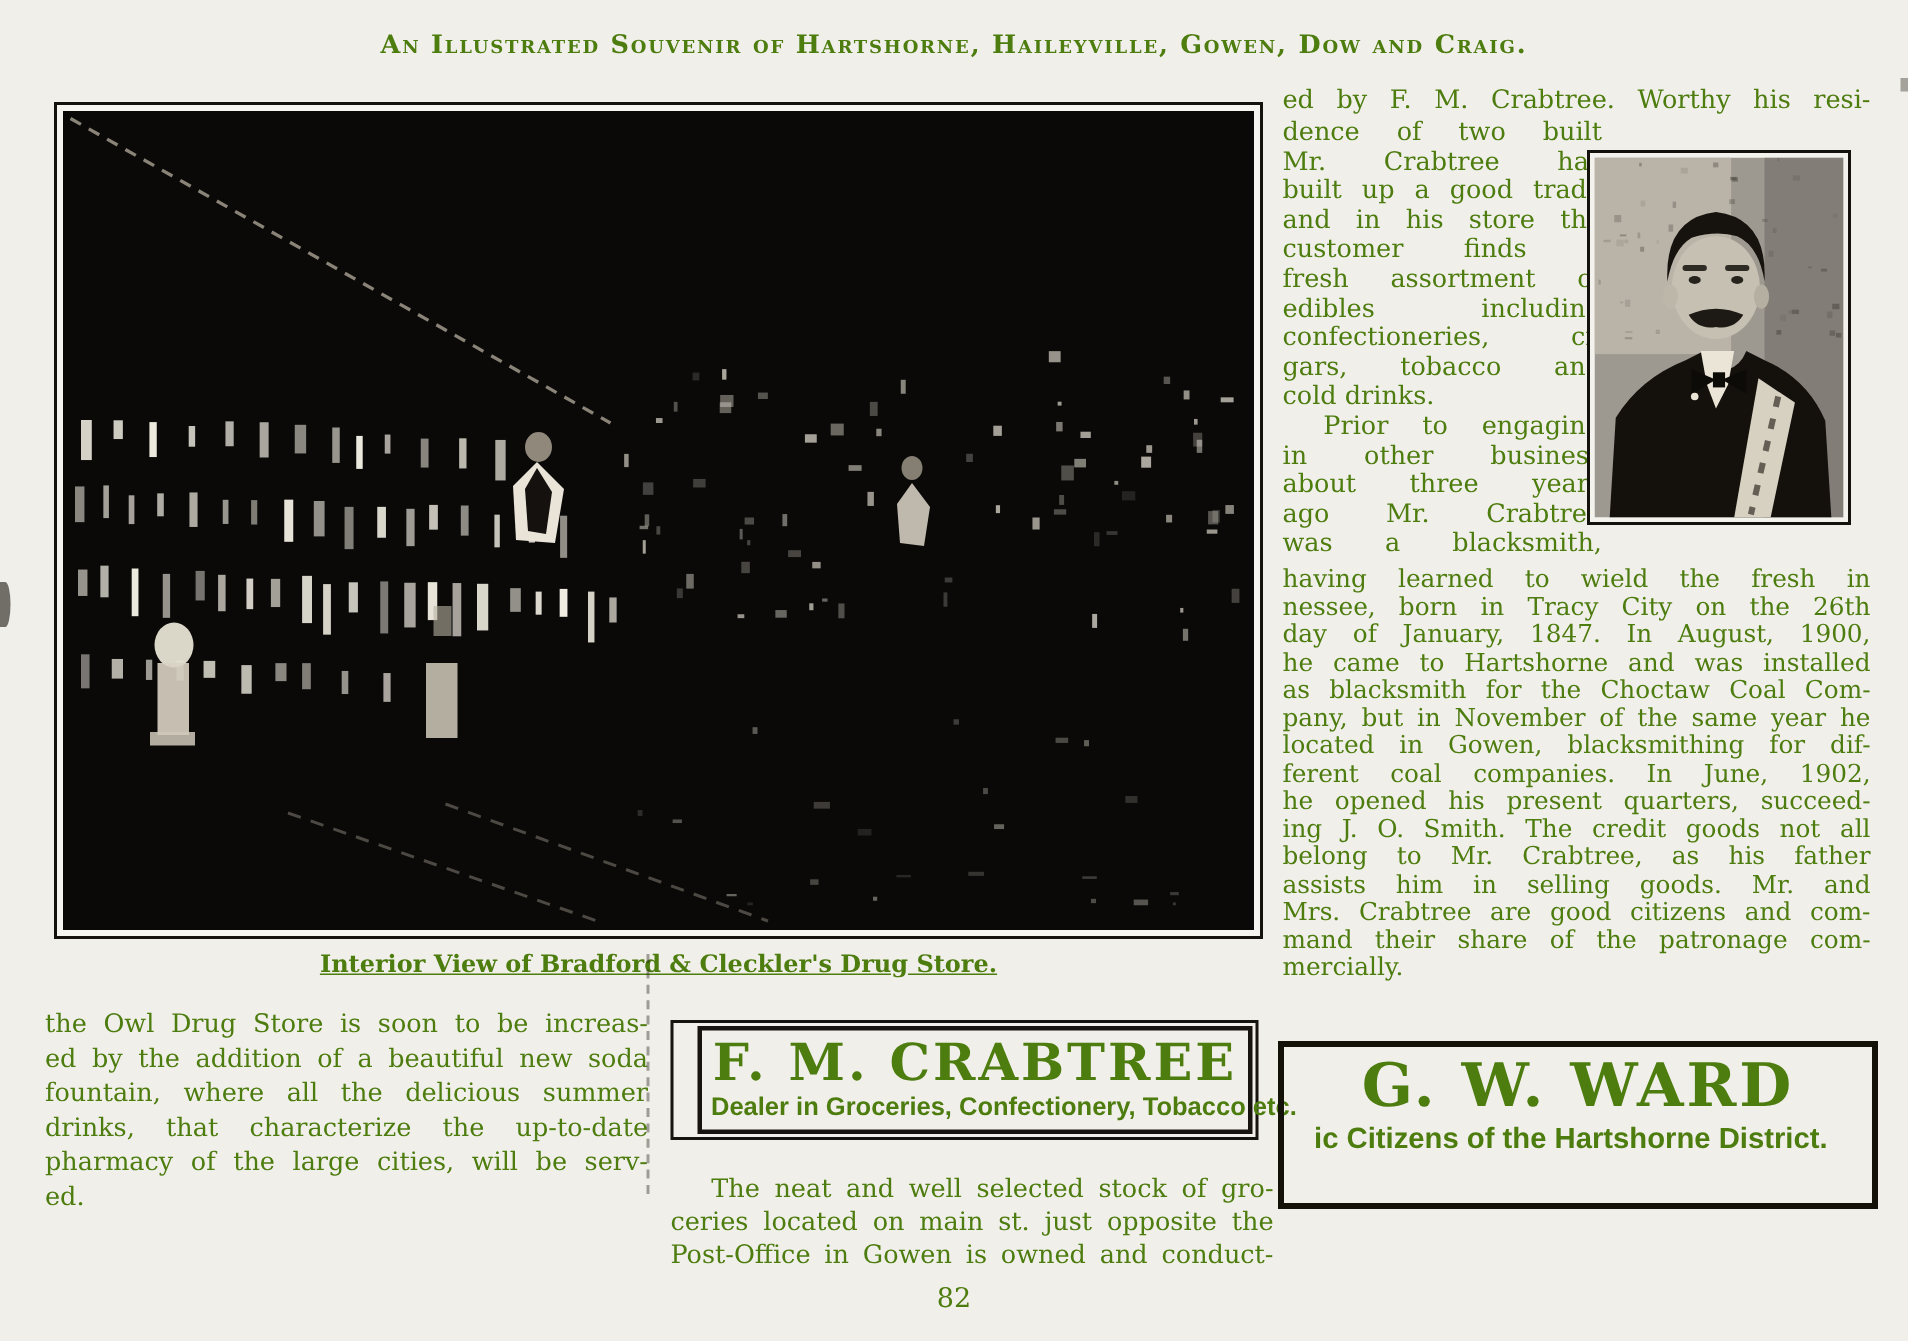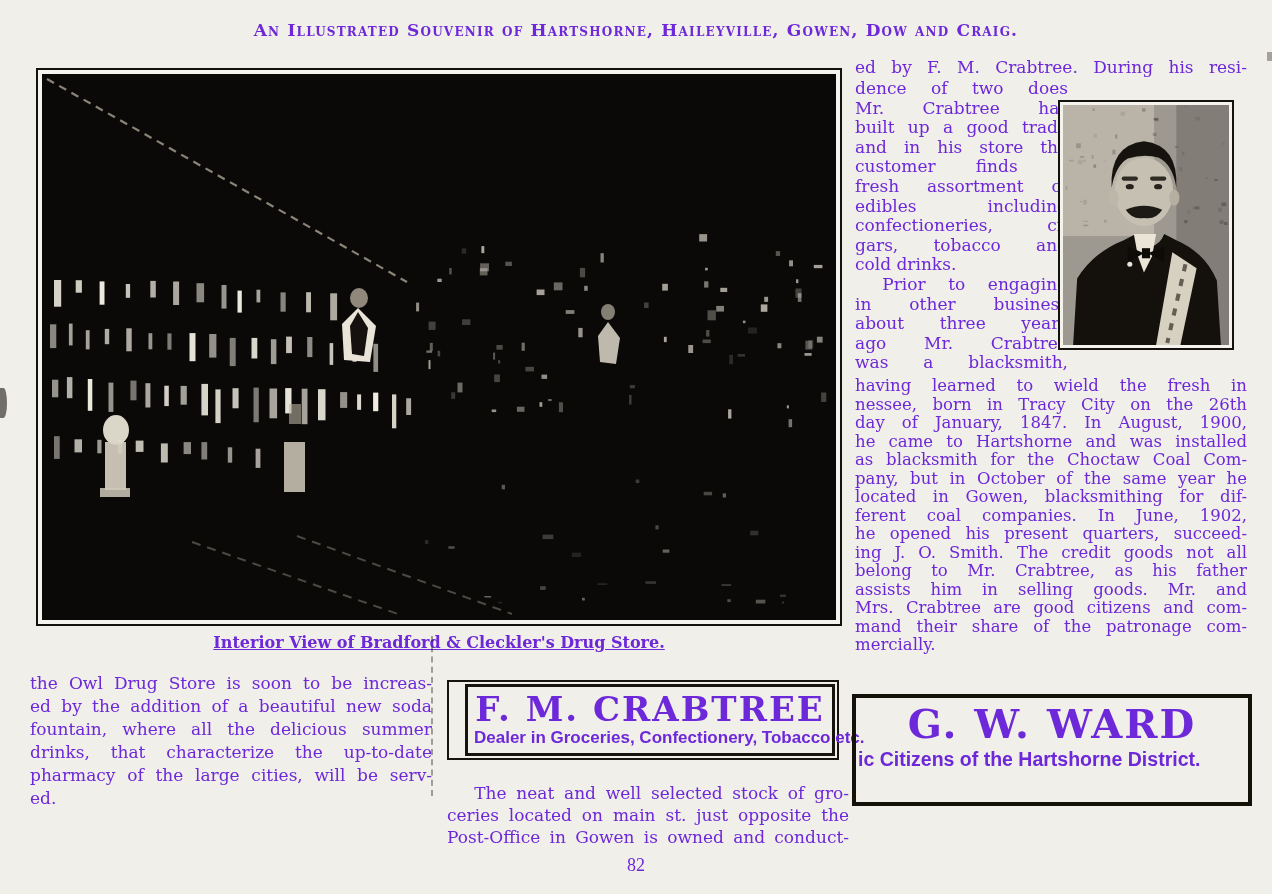--- a/index.html
+++ b/index.html
@@ -1,18 +1,18 @@
 <!DOCTYPE html>
 <html><head>
 <meta charset="utf-8">
 <style>
   html,body{margin:0;padding:0;}
   .page{
     position:relative;width:1272px;height:894px;overflow:hidden;
-    background:#f1efe9;color:#6d28d9;
+    background:#f1efe9;color:#4d7c0f;
     font-family:"DejaVu Serif",serif;
   }
   
   .masthead{
     position:absolute;top:20px;left:0;width:100%;text-align:center;
     font-variant:small-caps;font-weight:bold;font-size:17px;letter-spacing:1.2px;
   }
   
   .photo-frame{
     position:absolute;left:36px;top:68px;width:806px;height:558px;
@@ -30,32 +30,32 @@
   .owl{position:absolute;left:30px;top:672px;width:402px;font-size:17px;line-height:23px;}
   .colrule{position:absolute;left:431px;top:636px;height:160px;width:0;
     border-left:2px dashed rgba(25,20,12,0.38);}
   .crabtree-box{position:absolute;left:447px;top:680px;width:392px;box-sizing:border-box;
     border:2px solid #17130e;padding:2px;}
   .crabtree-box .inner{border:3px solid #17130e;padding:3px 6px 5px;text-align:center;margin-left:14px;}
   .ad-title{font-size:34px;line-height:38px;font-weight:bold;letter-spacing:2px;white-space:nowrap;}
   .crabtree-sub{font-family:"Liberation Sans",sans-serif;font-weight:bold;
     font-size:17px;line-height:20px;white-space:nowrap;}
   .grocery{position:absolute;left:447px;top:782px;width:402px;font-size:17px;line-height:22px;}
-  .pagenum{position:absolute;left:0;top:855px;width:1272px;text-align:center;font-size:18px;font-family:Liberation Serif, serif;}
+  .pagenum{position:absolute;left:0;top:855px;width:1272px;text-align:center;font-size:18px;}
   
   .rc-intro{position:absolute;left:855px;top:56px;width:392px;font-size:17px;line-height:22px;}
   .rc-narrow{position:absolute;left:855px;top:79px;width:213px;font-size:17px;line-height:19.6px;}
   .rc-wide{position:absolute;left:855px;top:377px;width:392px;font-size:16.5px;line-height:18.5px;}
   .portrait-frame{
     position:absolute;left:1058px;top:100px;width:176px;height:250px;
     border:2px solid #15120d;background:#f4f2ec;padding:3px;box-sizing:border-box;
   }
   .ward-box{
     position:absolute;left:852px;top:694px;width:400px;height:112px;box-sizing:border-box;
-    border:4px solid #141109;padding:3px 2px;text-align:center;
+    border:4px solid #141109;padding:3px 20px;text-align:center;
   }
   .ward-title{font-size:40px;line-height:46px;font-weight:bold;letter-spacing:2px;white-space:nowrap;}
   .ward-sub{font-family:"Liberation Sans",sans-serif;font-weight:bold;
     font-size:19.5px;line-height:25px;}
   .ward-line{position:absolute;left:855px;top:838px;width:394px;font-size:17px;line-height:22px;}
   
   .smudge-l{position:absolute;left:0;top:388px;width:7px;height:30px;background:#3a362f;
     opacity:.7;border-radius:0 60% 60% 0;}
   .smudge-r{position:absolute;right:0;top:52px;width:5px;height:9px;background:#4a453c;opacity:.45;}
 </style>
@@ -268,23 +268,23 @@
   </div>
 
   <div class="grocery">
       <div class="line indent">The neat and well selected stock of gro-</div>
       <div class="line">ceries located on main st. just opposite the</div>
       <div class="line">Post-Office in Gowen is owned and conduct-</div>
     </div>
 
   <div class="pagenum">82</div>
 
-  <div class="rc-intro line">ed by F. M. Crabtree. During his resi-</div>
+  <div class="rc-intro line">ed by F. M. Crabtree. Worthy his resi-</div>
   <div class="rc-narrow">
-      <div class="line">dence of two does</div>
+      <div class="line">dence of two built</div>
       <div class="line">Mr. Crabtree has</div>
       <div class="line">built up a good trade</div>
       <div class="line">and in his store the</div>
       <div class="line">customer finds a</div>
       <div class="line">fresh assortment of</div>
       <div class="line">edibles including</div>
       <div class="line">confectioneries, ci-</div>
       <div class="line">gars, tobacco and</div>
       <div class="line end">cold drinks.</div>
       <div class="line indent">Prior to engaging</div>
@@ -367,21 +367,21 @@
       </g>
     </svg>
   </div>
 
   <div class="rc-wide">
       <div class="line">having learned to wield the fresh in</div>
       <div class="line">nessee, born in Tracy City on the 26th</div>
       <div class="line">day of January, 1847. In August, 1900,</div>
       <div class="line">he came to Hartshorne and was installed</div>
       <div class="line">as blacksmith for the Choctaw Coal Com-</div>
-      <div class="line">pany, but in October of the same year he</div>
+      <div class="line">pany, but in November of the same year he</div>
       <div class="line">located in Gowen, blacksmithing for dif-</div>
       <div class="line">ferent coal companies. In June, 1902,</div>
       <div class="line">he opened his present quarters, succeed-</div>
       <div class="line">ing J. O. Smith. The credit goods not all</div>
       <div class="line">belong to Mr. Crabtree, as his father</div>
       <div class="line">assists him in selling goods. Mr. and</div>
       <div class="line">Mrs. Crabtree are good citizens and com-</div>
       <div class="line">mand their share of the patronage com-</div>
       <div class="line end">mercially.</div>
     </div>

